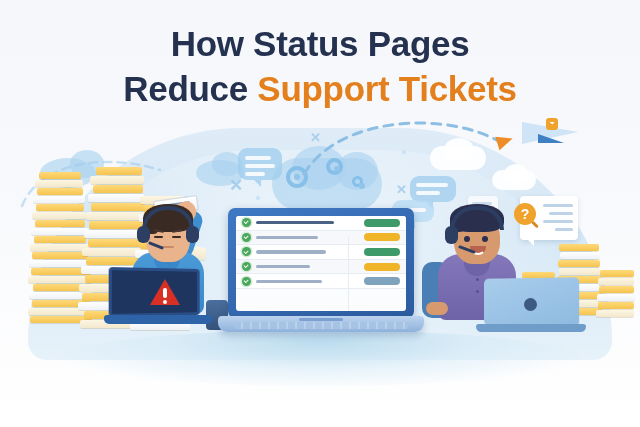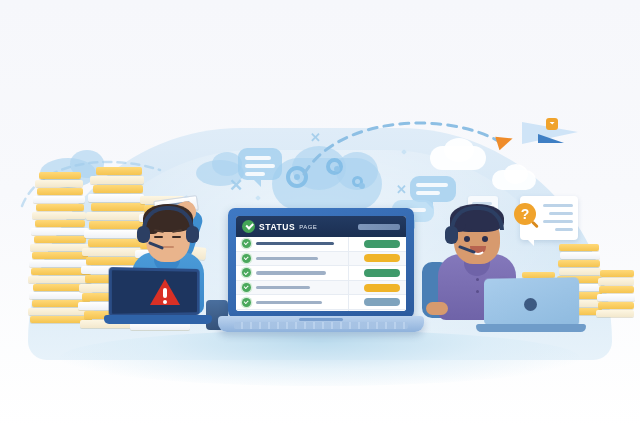--- a/index.html
+++ b/index.html
@@ -235,20 +235,24 @@
   .doc .l { position:absolute; left:4px; height:2.5px; background:#c6d9ea; border-radius:2px; }
 </style>
 </head>
 <body>
 
 <div id="poster">
 
   <div class="arch"></div>
   <div class="arch2"></div>
 
+  <div class="title-wrap">
+    <div class="title-line">How Status Pages</div>
+    <div class="title-line"><span>Reduce </span><span class="accent">Support Tickets</span></div>
+  </div>
 
   <div>
     <div class="cloud" style="left:40px;top:158px;width:56px;height:30px;"></div>
     <div class="cloud" style="left:70px;top:150px;width:34px;height:28px;"></div>
 
     <div class="cloud" style="left:272px;top:158px;width:110px;height:52px;border-radius:40px;"></div>
     <div class="cloud" style="left:292px;top:146px;width:54px;height:44px;"></div>
     <div class="cloud" style="left:336px;top:152px;width:42px;height:38px;"></div>
     <div class="gear" style="left:286px;top:166px;width:22px;height:22px;border-color:#7fbbe6;"></div>
     <div class="gear" style="left:326px;top:158px;width:17px;height:17px;border-color:#7fbbe6;"></div>
@@ -471,26 +475,20 @@
   <div style="position:absolute;left:476px;top:278px;width:104px;height:54px;z-index:26;">
     <div style="position:absolute;left:6px;top:0;width:96px;height:48px;background:linear-gradient(160deg,#a9cdec,#8ebadf);border-radius:5px;transform: perspective(200px) rotateY(-8deg);"></div>
     <div style="position:absolute;left:48px;top:20px;width:13px;height:13px;background:#3d5a82;border-radius:50%;"></div>
     <div style="position:absolute;left:0;top:46px;width:110px;height:8px;background:#6f9cc9;border-radius:3px 3px 6px 6px;"></div>
   </div>
 
   <div id="center-laptop">
     <div class="cl-lid">
       <div class="cl-screen">
 
-        <div class="sp-header">
-          <div class="sp-badge"></div>
-          <div class="sp-title">STATUS</div>
-          <div class="sp-sub">PAGE</div>
-          <div class="sp-meta"></div>
-        </div>
 
         <div class="sp-body" id="sp-rows">
             <div class="sp-row">
               <div class="sp-check"></div>
               <div class="sp-name dark" style="width: 78px; background: rgb(74, 98, 133);"></div>
               <div class="sp-pill" title="operational" style="background: rgb(63, 154, 106);"></div>
             </div>
             <div class="sp-row">
               <div class="sp-check"></div>
               <div class="sp-name" style="width: 62px;"></div>

